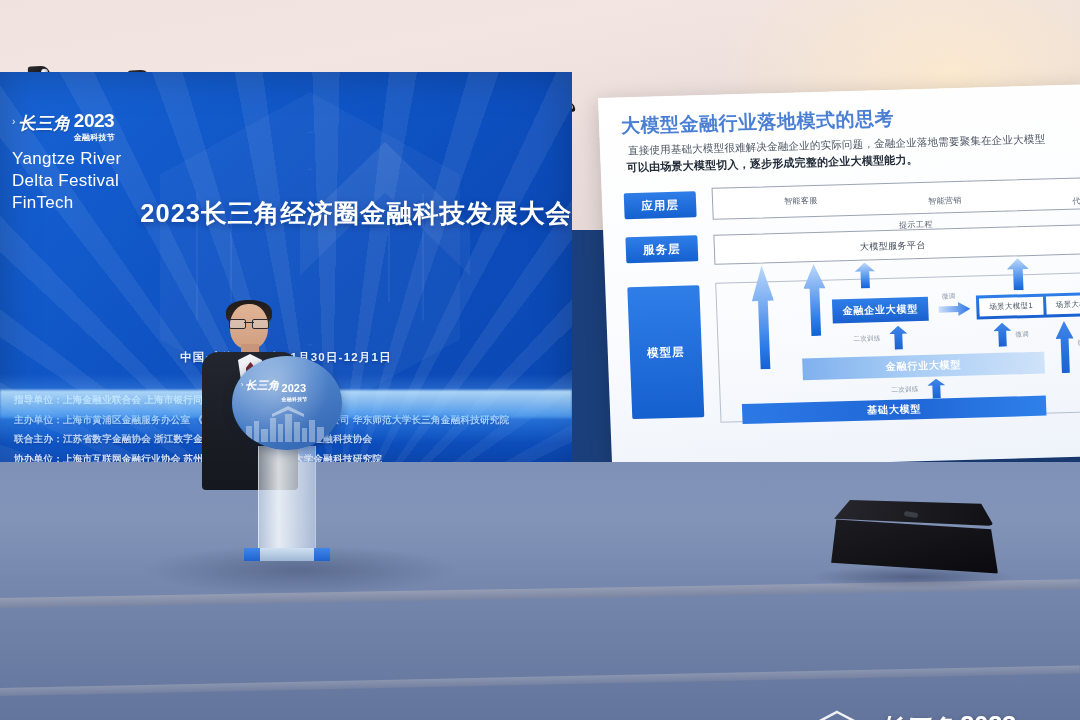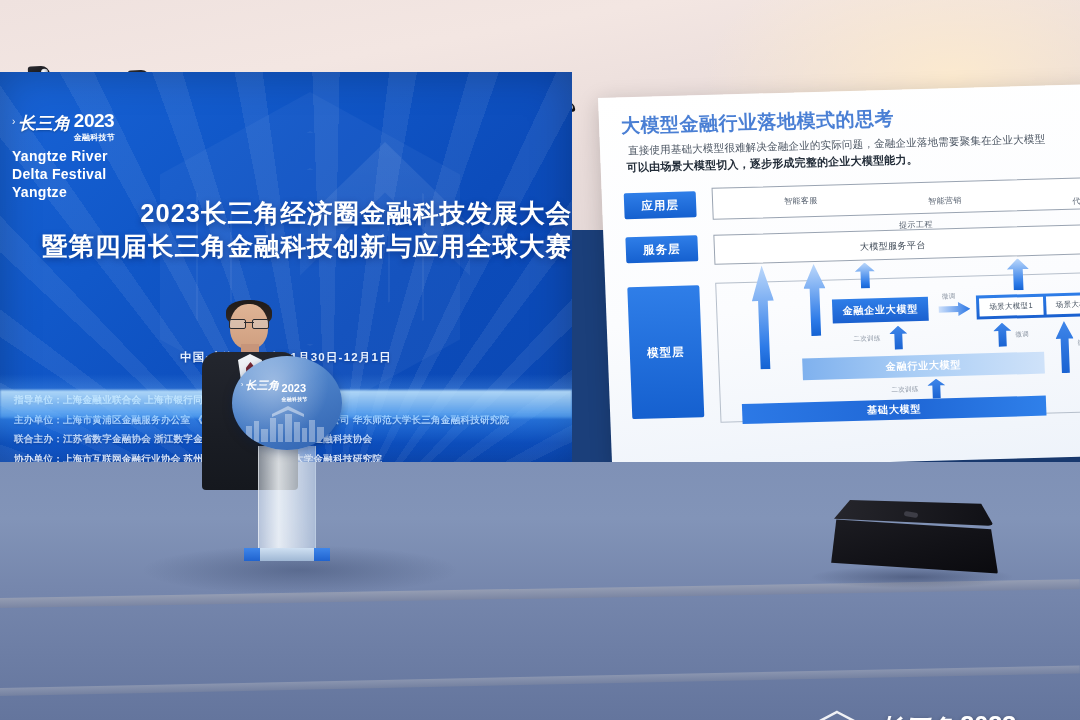--- a/index.html
+++ b/index.html
@@ -96,21 +96,21 @@
   .fest-logo{ position:absolute; left:12px; top:40px; width:150px; color:#fff; }
   .fl-row{ display:flex; align-items:flex-start; gap:3px; }
   .fl-cn{
     font-size:17px; font-weight:700; letter-spacing:.5px;
     font-style:italic; text-shadow:0 1px 2px rgba(0,0,0,.25);
     white-space:nowrap;
   }
   .fl-arrow{ font-size:10px; line-height:20px; opacity:.95; }
   .fl-yr{ font-size:19px; font-weight:800; line-height:.95; letter-spacing:-.5px; }
   .fl-sub{ font-size:8px; font-weight:700; letter-spacing:.2px; margin-top:1px; white-space:nowrap;}
-  .fl-en{ font-size:14px; font-weight:700; line-height:1.28; margin-top:5px; letter-spacing:.3px; }
+  .fl-en{ font-size:17px; font-weight:400; line-height:1.28; margin-top:5px; letter-spacing:.3px; }
 
   
   .bd-title-wrap{ position:absolute; left:0; top:125px; width:572px; text-align:right; }
   .bd-t1,.bd-t2{
     color:#ffffff; font-weight:800; letter-spacing:1px;
     text-shadow:0 2px 6px rgba(0,20,70,.45);
     white-space:nowrap;
   }
   .bd-t1{ font-size:25.5px; line-height:1.28; }
   .bd-t2{ font-size:25.5px; line-height:1.3; }
@@ -400,26 +400,25 @@
       <div class="fl-row">
         <span class="fl-arrow">›</span>
         <span class="fl-cn">长三角</span>
         <span>
           <span class="fl-yr">2023</span>
           <div class="fl-sub">金融科技节</div>
         </span>
       </div>
       <div class="fl-en">Yangtze River</div>
       <div class="fl-en" style="margin-top:0">Delta Festival</div>
-      <div class="fl-en" style="margin-top:0">Yangtze</div>
+      <div class="fl-en" style="margin-top:0">FinTech</div>
     </div>
 
     <div class="bd-title-wrap">
       <div class="bd-t1">2023长三角经济圈金融科技发展大会</div>
-      <div class="bd-t2">暨第四届长三角金融科技创新与应用全球大赛</div>
     </div>
     <div class="bd-date">中国·上海    2023年11月30日-12月1日</div>
 
     <div class="orgs">
       <div class="org-line">指导单位：上海金融业联合会    上海市银行同业公会    华东师范大学</div>
       <div class="org-line">主办单位：上海市黄浦区金融服务办公室   《金融电子化》杂志社有限责任公司    华东师范大学长三角金融科技研究院</div>
       <div class="org-line">联合主办：江苏省数字金融协会    浙江数字金融科技联合会    安徽省数字金融科技协会</div>
       <div class="org-line">协办单位：上海市互联网金融行业协会    苏州市金融科技协会    南京大学金融科技研究院</div>
     </div>
 

